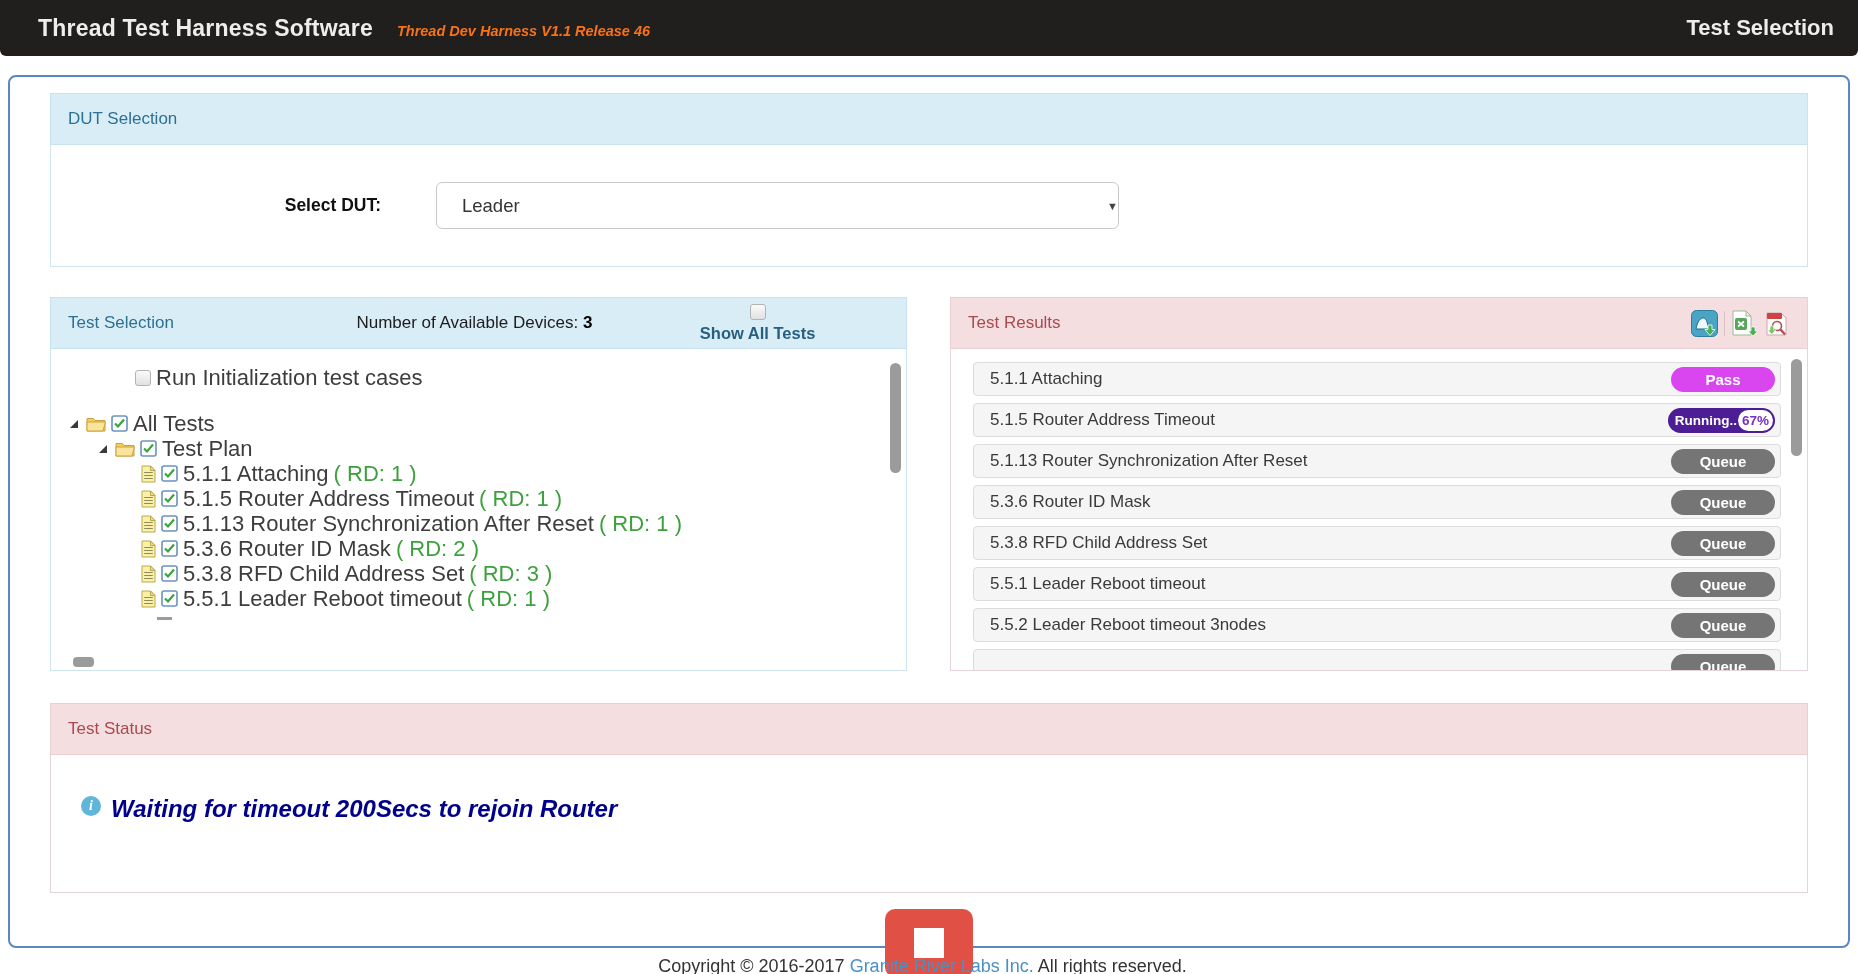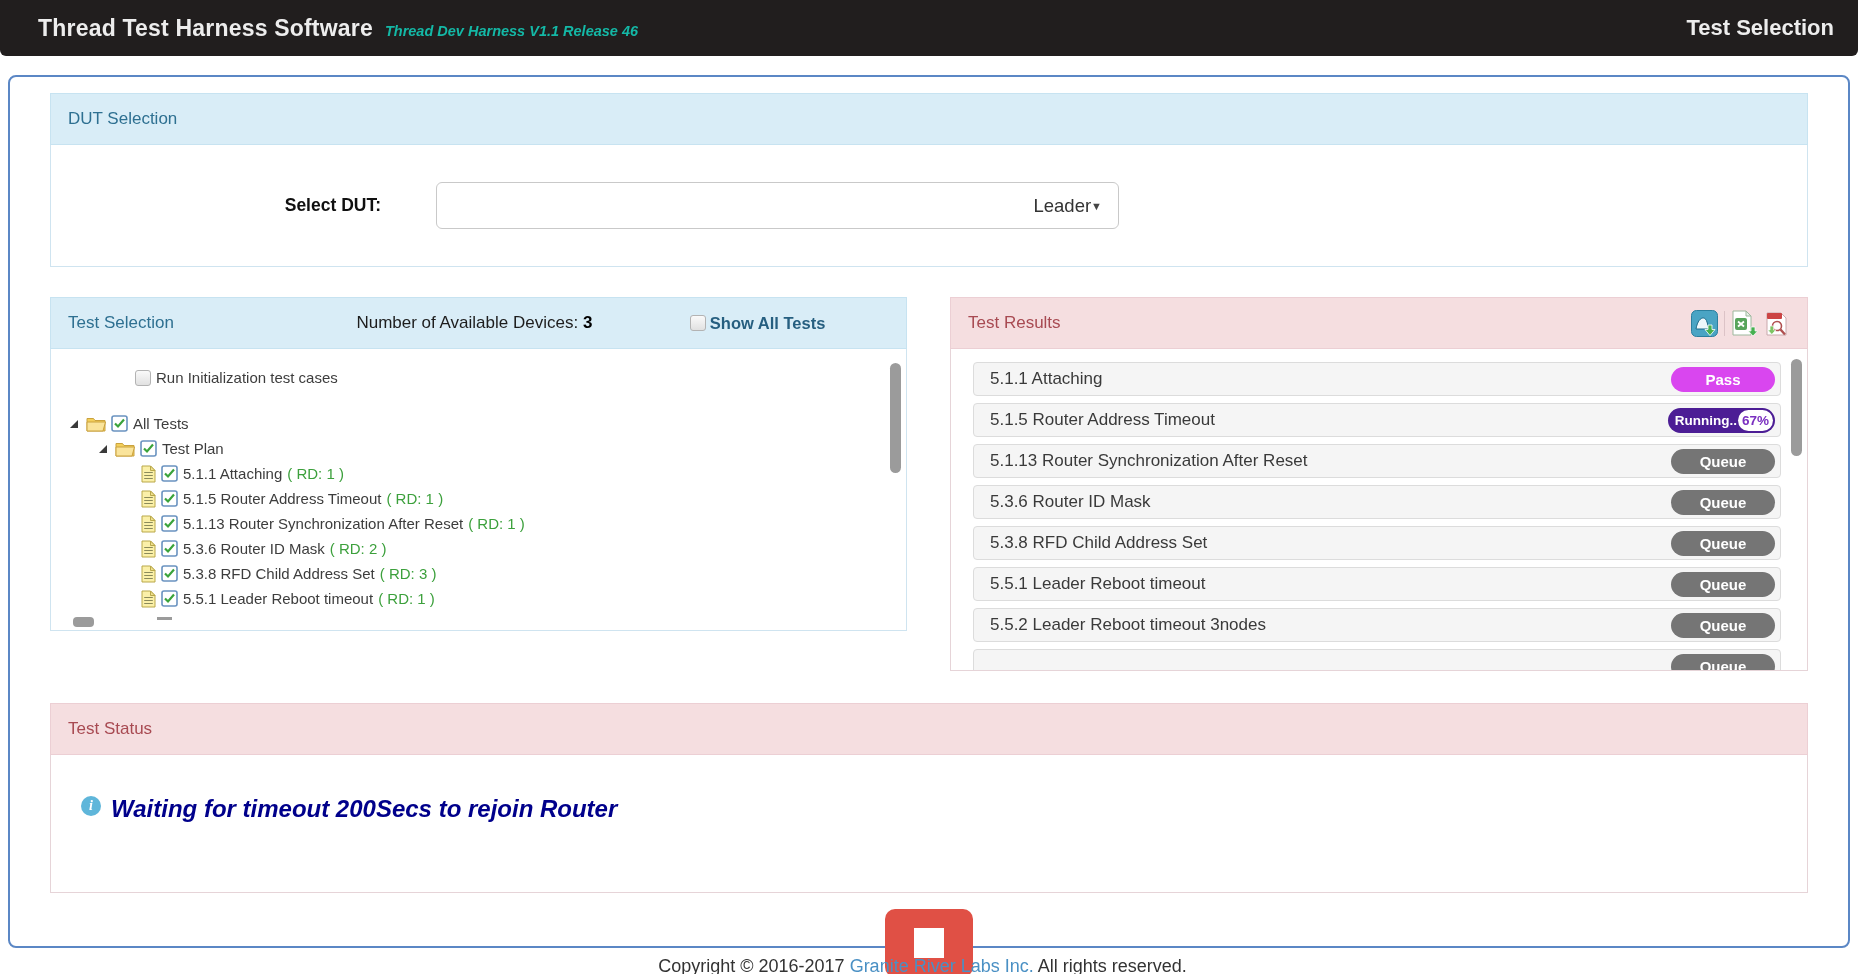--- a/index.html
+++ b/index.html
@@ -3,51 +3,51 @@
 <meta charset="utf-8">
 <style>
   *{box-sizing:border-box;margin:0;padding:0;}
   html,body{background:#fff;}
   body{width:1858px;height:974px;font-family:"Liberation Sans","DejaVu Sans",sans-serif;overflow:hidden;}
 
   
   .topbar{height:56px;background:#211e1e;border-radius:0 0 6px 6px;display:flex;align-items:center;justify-content:space-between;padding:0 24px 0 38px;}
   .topbar-left{display:flex;align-items:baseline;}
   .app-title{color:#ededed;font-size:23px;font-weight:bold;letter-spacing:.2px;}
-  .app-subtitle{color:#14b8a6;font-size:14.5px;font-style:italic;font-weight:bold;margin-left:12px;text-align:right;}
+  .app-subtitle{color:#f97316;font-size:14.5px;font-style:italic;font-weight:bold;margin-left:24px;text-align:right;}
   .page-title{color:#ededed;font-size:22px;font-weight:bold;}
 
   
   .container{margin:19px 8px 0;border:2px solid #5b87c5;border-radius:8px;padding:16px 40px 8px;height:873px;background:#fff;}
 
   
   .panel-hd{height:52px;display:flex;align-items:center;padding:0 17px;font-size:17px;}
   .blue-hd{background:#d9edf7;border:1px solid #c7e3f1;color:#2e7091;}
   .pink-hd{background:#f5dee0;border:1px solid #eccfd4;color:#a84a52;}
   .panel-bd{background:#fff;border:1px solid #cfe4f0;border-top:none;}
   .pinkb{border-color:#e6d4d8;}
 
   
   .dut-bd{height:122px;display:flex;align-items:center;}
   .dut-label{width:330px;text-align:right;font-weight:bold;font-size:17.5px;color:#101010;}
-  .dut-select{margin-left:55px;width:683px;height:47px;background:#fff;border:1px solid #c9c9c9;border-radius:6px;display:flex;align-items:center;justify-content:flex-end;padding:0 16px 0 25px;font-size:18.5px;color:#333;cursor:pointer;}
+  .dut-select{margin-left:55px;width:683px;height:47px;background:#fff;border:1px solid #c9c9c9;border-radius:6px;display:flex;align-items:center;justify-content:space-between;padding:0 0 0 25px;font-size:18.5px;color:#333;cursor:pointer;}
   .select-arrow{font-size:11px;color:#444;}
 
   
   .mid-row{display:flex;justify-content:space-between;margin-top:30px;}
   .ts-panel{width:857px;}
   .tr-panel{width:858px;}
   .ts-hd .ts-title{width:31%;}
   .ts-hd .ts-devices{width:37%;text-align:center;color:#1d1d1d;font-size:17px;}
   .ts-hd .ts-devices b{color:#000;}
-  .ts-hd .ts-showall{width:32%;display:flex;align-items:center;justify-content:center;gap:4px;}
+  .ts-hd .ts-showall{width:32%;display:flex;align-items:center;justify-content:center;gap:4px;flex-direction:column;}
   .showall-label{color:#265f80;font-weight:bold;font-size:16.5px;}
 
   
-  .ts-bd{height:282px;position:relative;overflow:hidden;padding:16px 0 0 16px;font-size:15px;color:#3d3d3d;}
+  .ts-bd{height:322px;position:relative;overflow:hidden;padding:16px 0 0 16px;font-size:22px;color:#3d3d3d;}
   .tree-row{display:flex;align-items:center;height:25px;gap:5px;white-space:nowrap;}
   .run-init{margin-left:68px;margin-bottom:21px;}
   .lvl0{margin-left:3px;}
   .lvl1{margin-left:32px;}
   .lvl2{margin-left:74px;}
   .t-rd{color:#3ca03c;}
   .gray-cb{width:16px;height:16px;border:1px solid #b3b3b3;border-radius:3px;background:linear-gradient(#fafafa,#e1e1e1);display:inline-block;flex:none;cursor:pointer;}
   .expander{width:0;height:0;border-left:8px solid transparent;border-bottom:8px solid #3a3a3a;margin-right:3px;flex:none;cursor:pointer;}
   .partial-dash{width:15px;height:3px;background:#9b9b9b;margin:6px 0 0 90px;}
 

